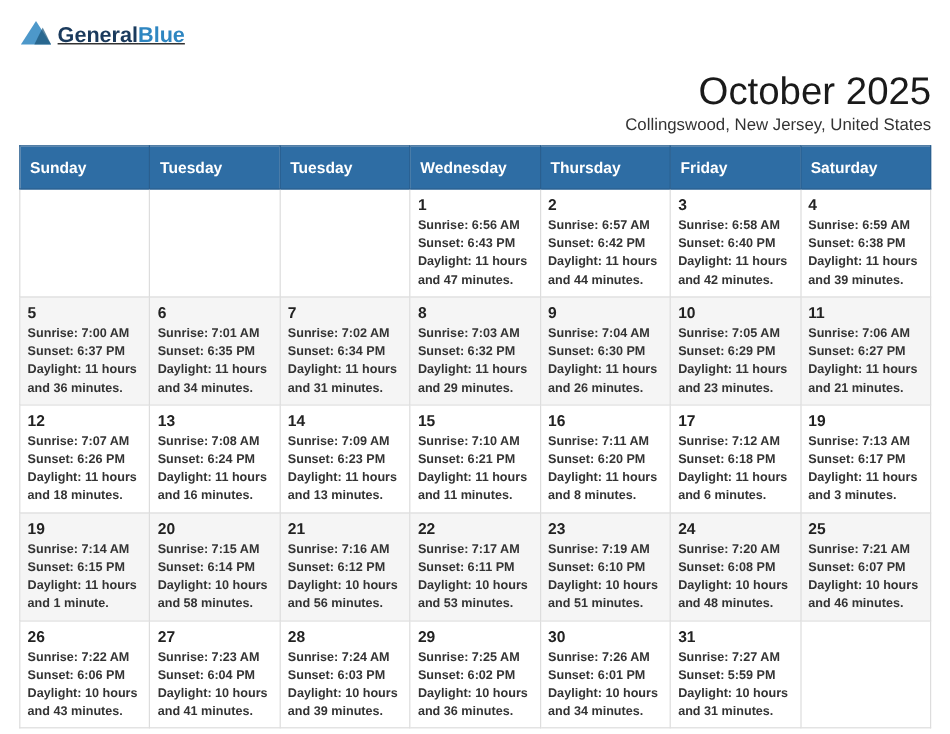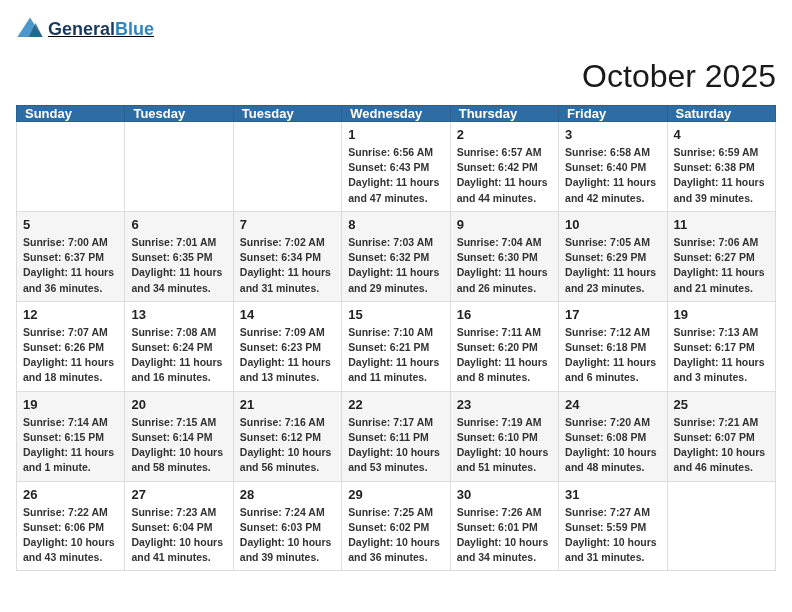--- a/index.html
+++ b/index.html
@@ -50,21 +50,21 @@
     }
     .calendar {
       width: 100%;
       border-collapse: collapse;
       border: 1px solid #ccc;
     }
     .calendar th {
       background-color: #2e6da4;
       color: #fff;
       text-align: left;
-      padding: 0 8px;
+      padding: 10px 8px;
       font-size: 13px;
       font-weight: bold;
       border: 1px solid #2a5f8f;
     }
     .calendar td {
       vertical-align: top;
       width: 108px;
       min-height: 80px;
       padding: 5px 6px;
       border: 1px solid #ddd;
@@ -97,20 +97,21 @@
     <svg class="logo-icon" viewBox="0 0 40 40">
       <polygon points="20,2 38,30 2,30" fill="#2e86c1" opacity="0.85"></polygon>
       <polygon points="28,10 38,30 18,30" fill="#1a5276" opacity="0.7"></polygon>
     </svg>
     <div class="logo-text">
       <div>General<span>Blue</span></div>
     </div>
   </div>
   <div class="title-block">
     <div class="month-title">October 2025</div>
+    <div class="subtitle">Collingswood, New Jersey, United States</div>
   </div>
 </div>
 
 <table class="calendar">
   <thead>
     <tr>
     <th>Sunday</th>
         <th>Tuesday</th>
         <th>Tuesday</th>
         <th>Wednesday</th>

